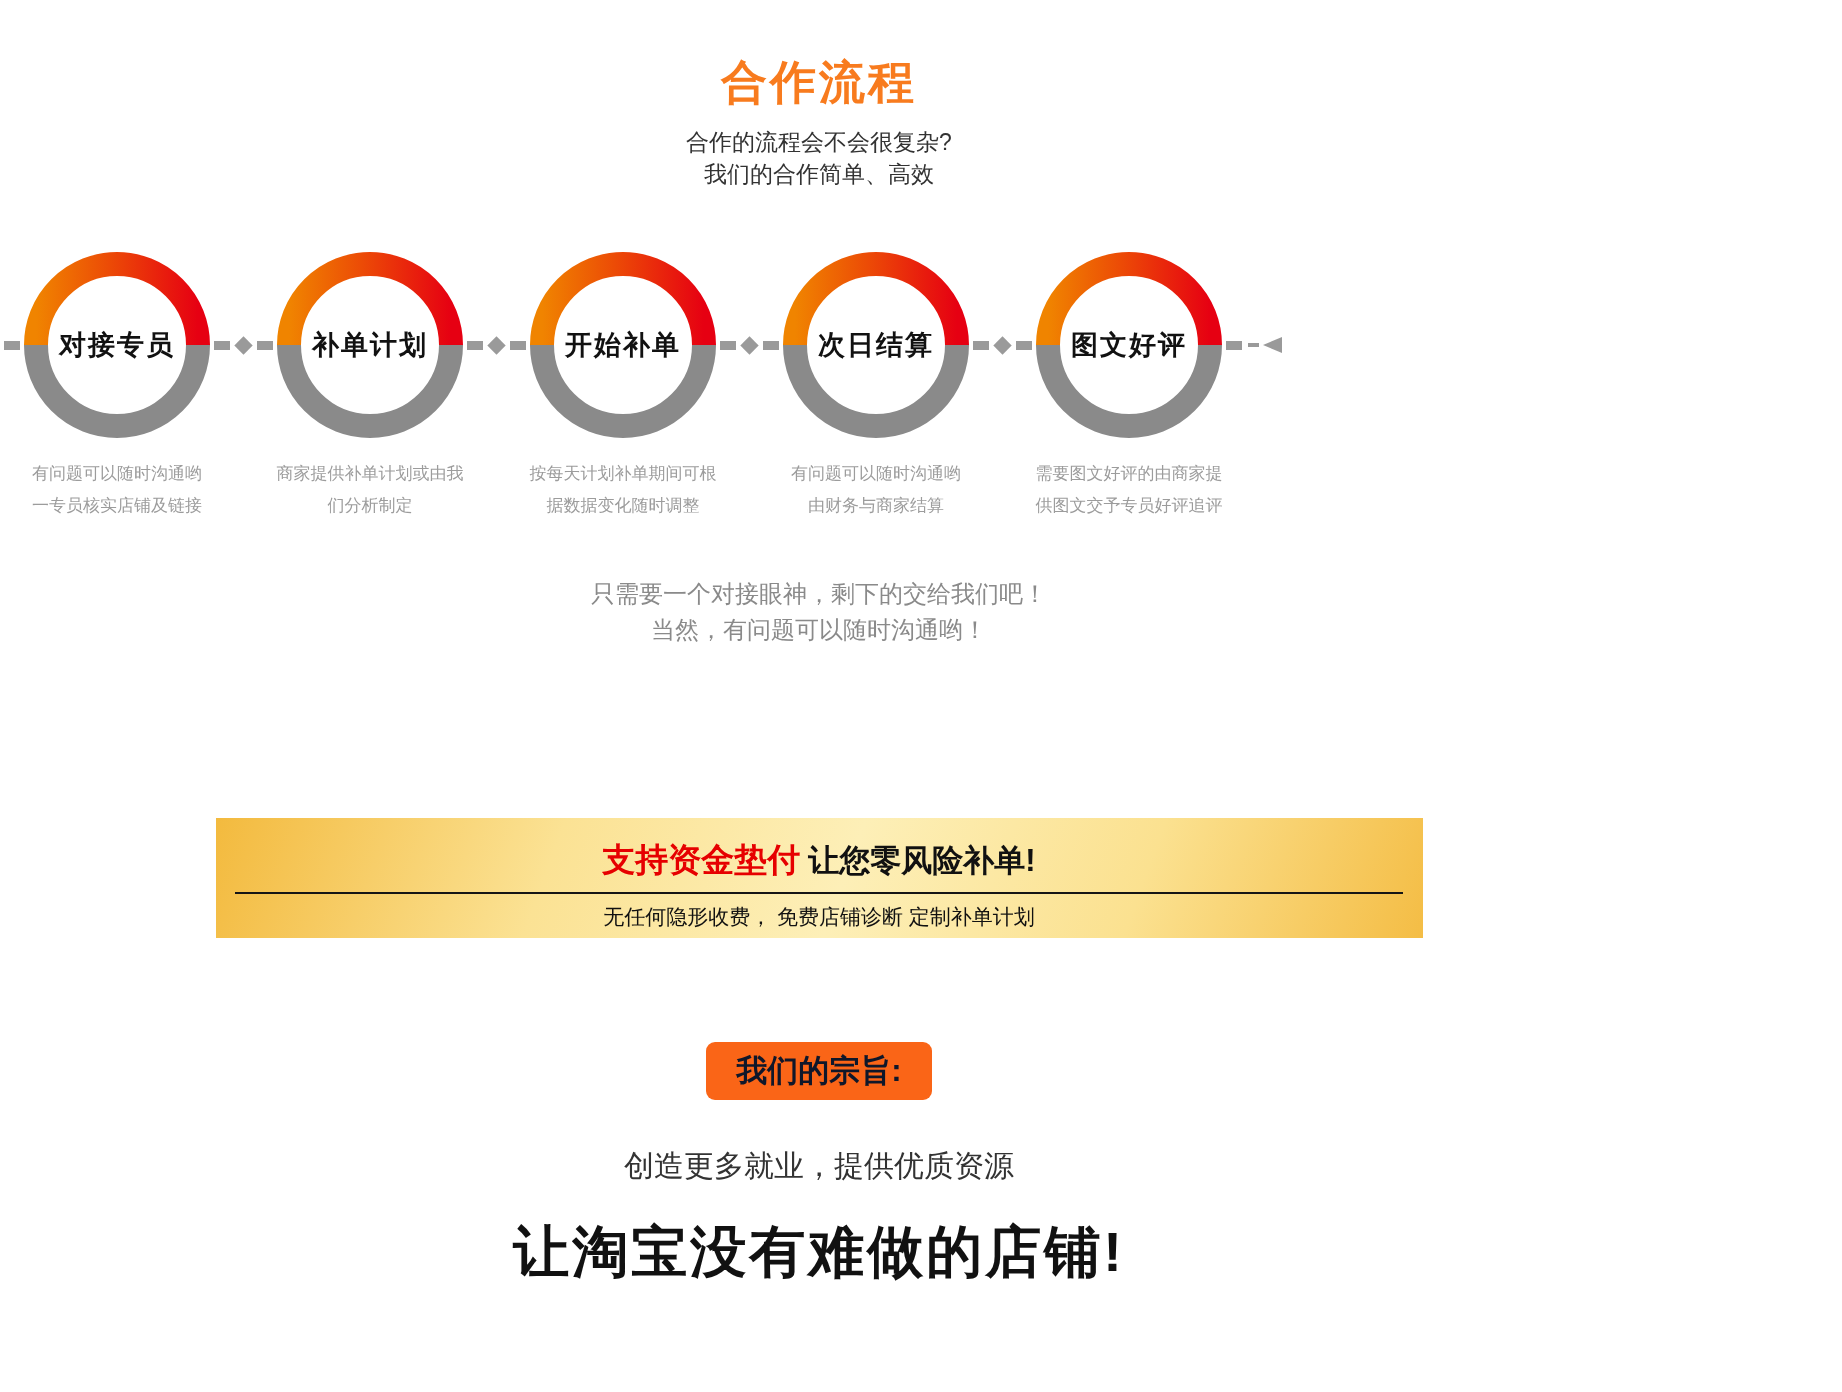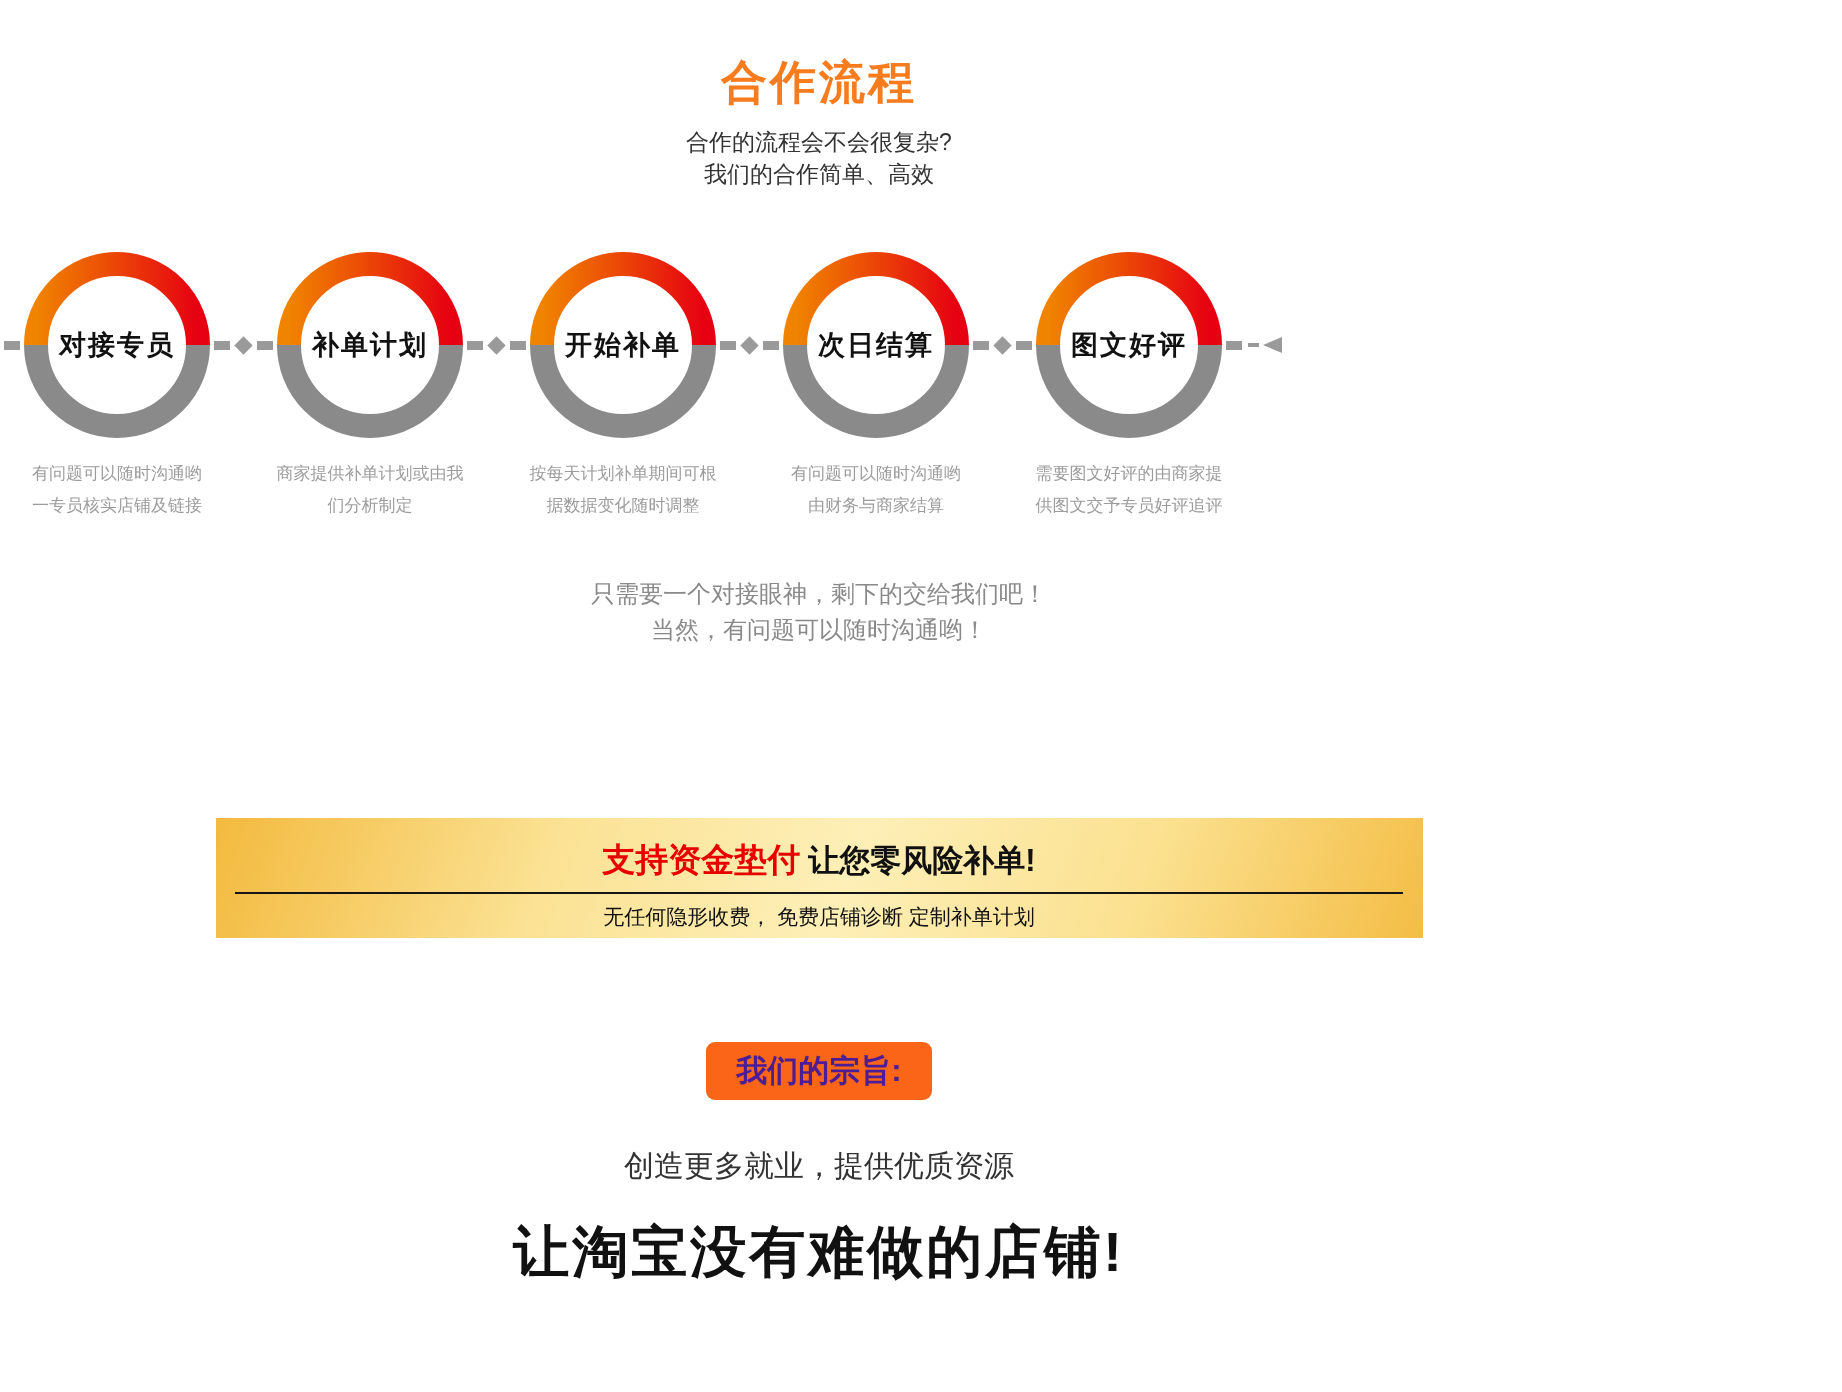--- a/index.html
+++ b/index.html
@@ -78,21 +78,21 @@
   .banner-title { padding-top:20px; font-size:31px; font-weight:bold; color:#111; }
   .banner-title .highlight { color:#e60000; font-size:33px; margin-right:8px; }
   .banner-line { width:1168px; height:2px; background:#151515; margin:9px auto 0; }
   .banner-sub { margin-top:9px; font-size:21px; color:#111; }
   
   .purpose { text-align:center; }
   .badge {
     display:inline-block;
     margin-top:104px;
     background:#fa6517;
-    color:#4c1d95;
+    color:#0f172a;
     font-size:31px; font-weight:bold;
     line-height:58px;
     padding:0 30px;
     border-radius:9px;
   }
   .purpose-line1 { margin-top:46px; font-size:30px; color:#333; }
   .purpose-line2 {
     margin-top:28px;
     font-size:56px; font-weight:bold; color:#111;
     letter-spacing:3px;

